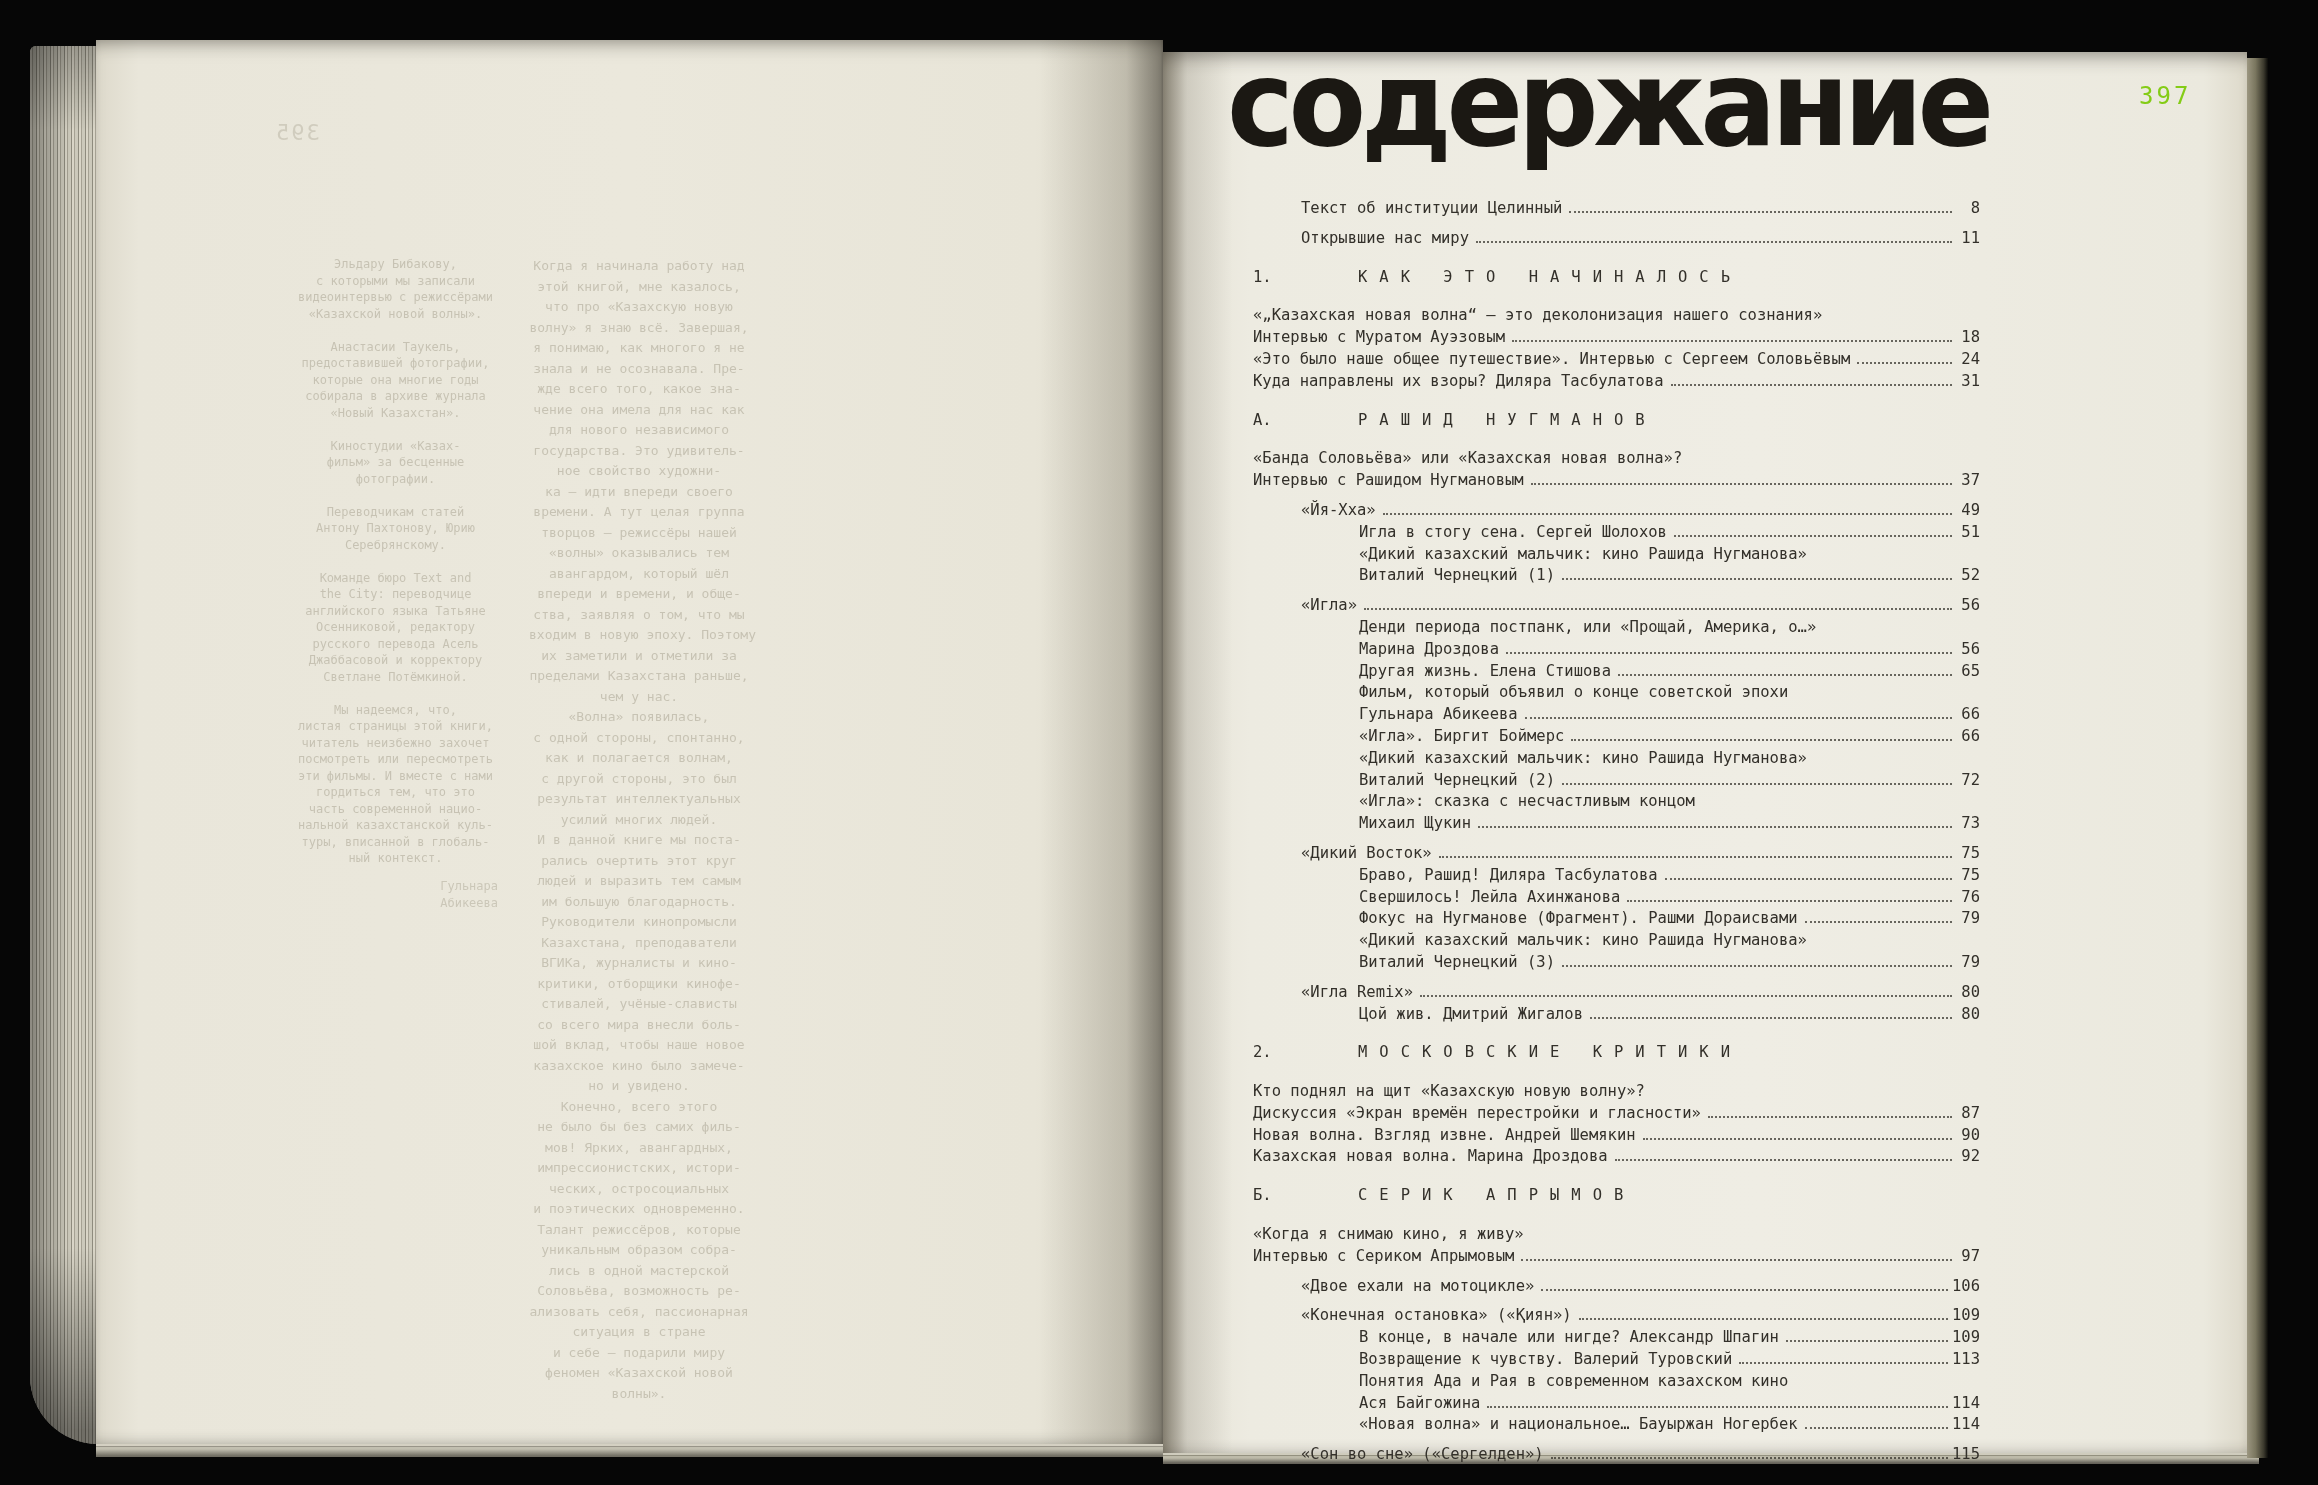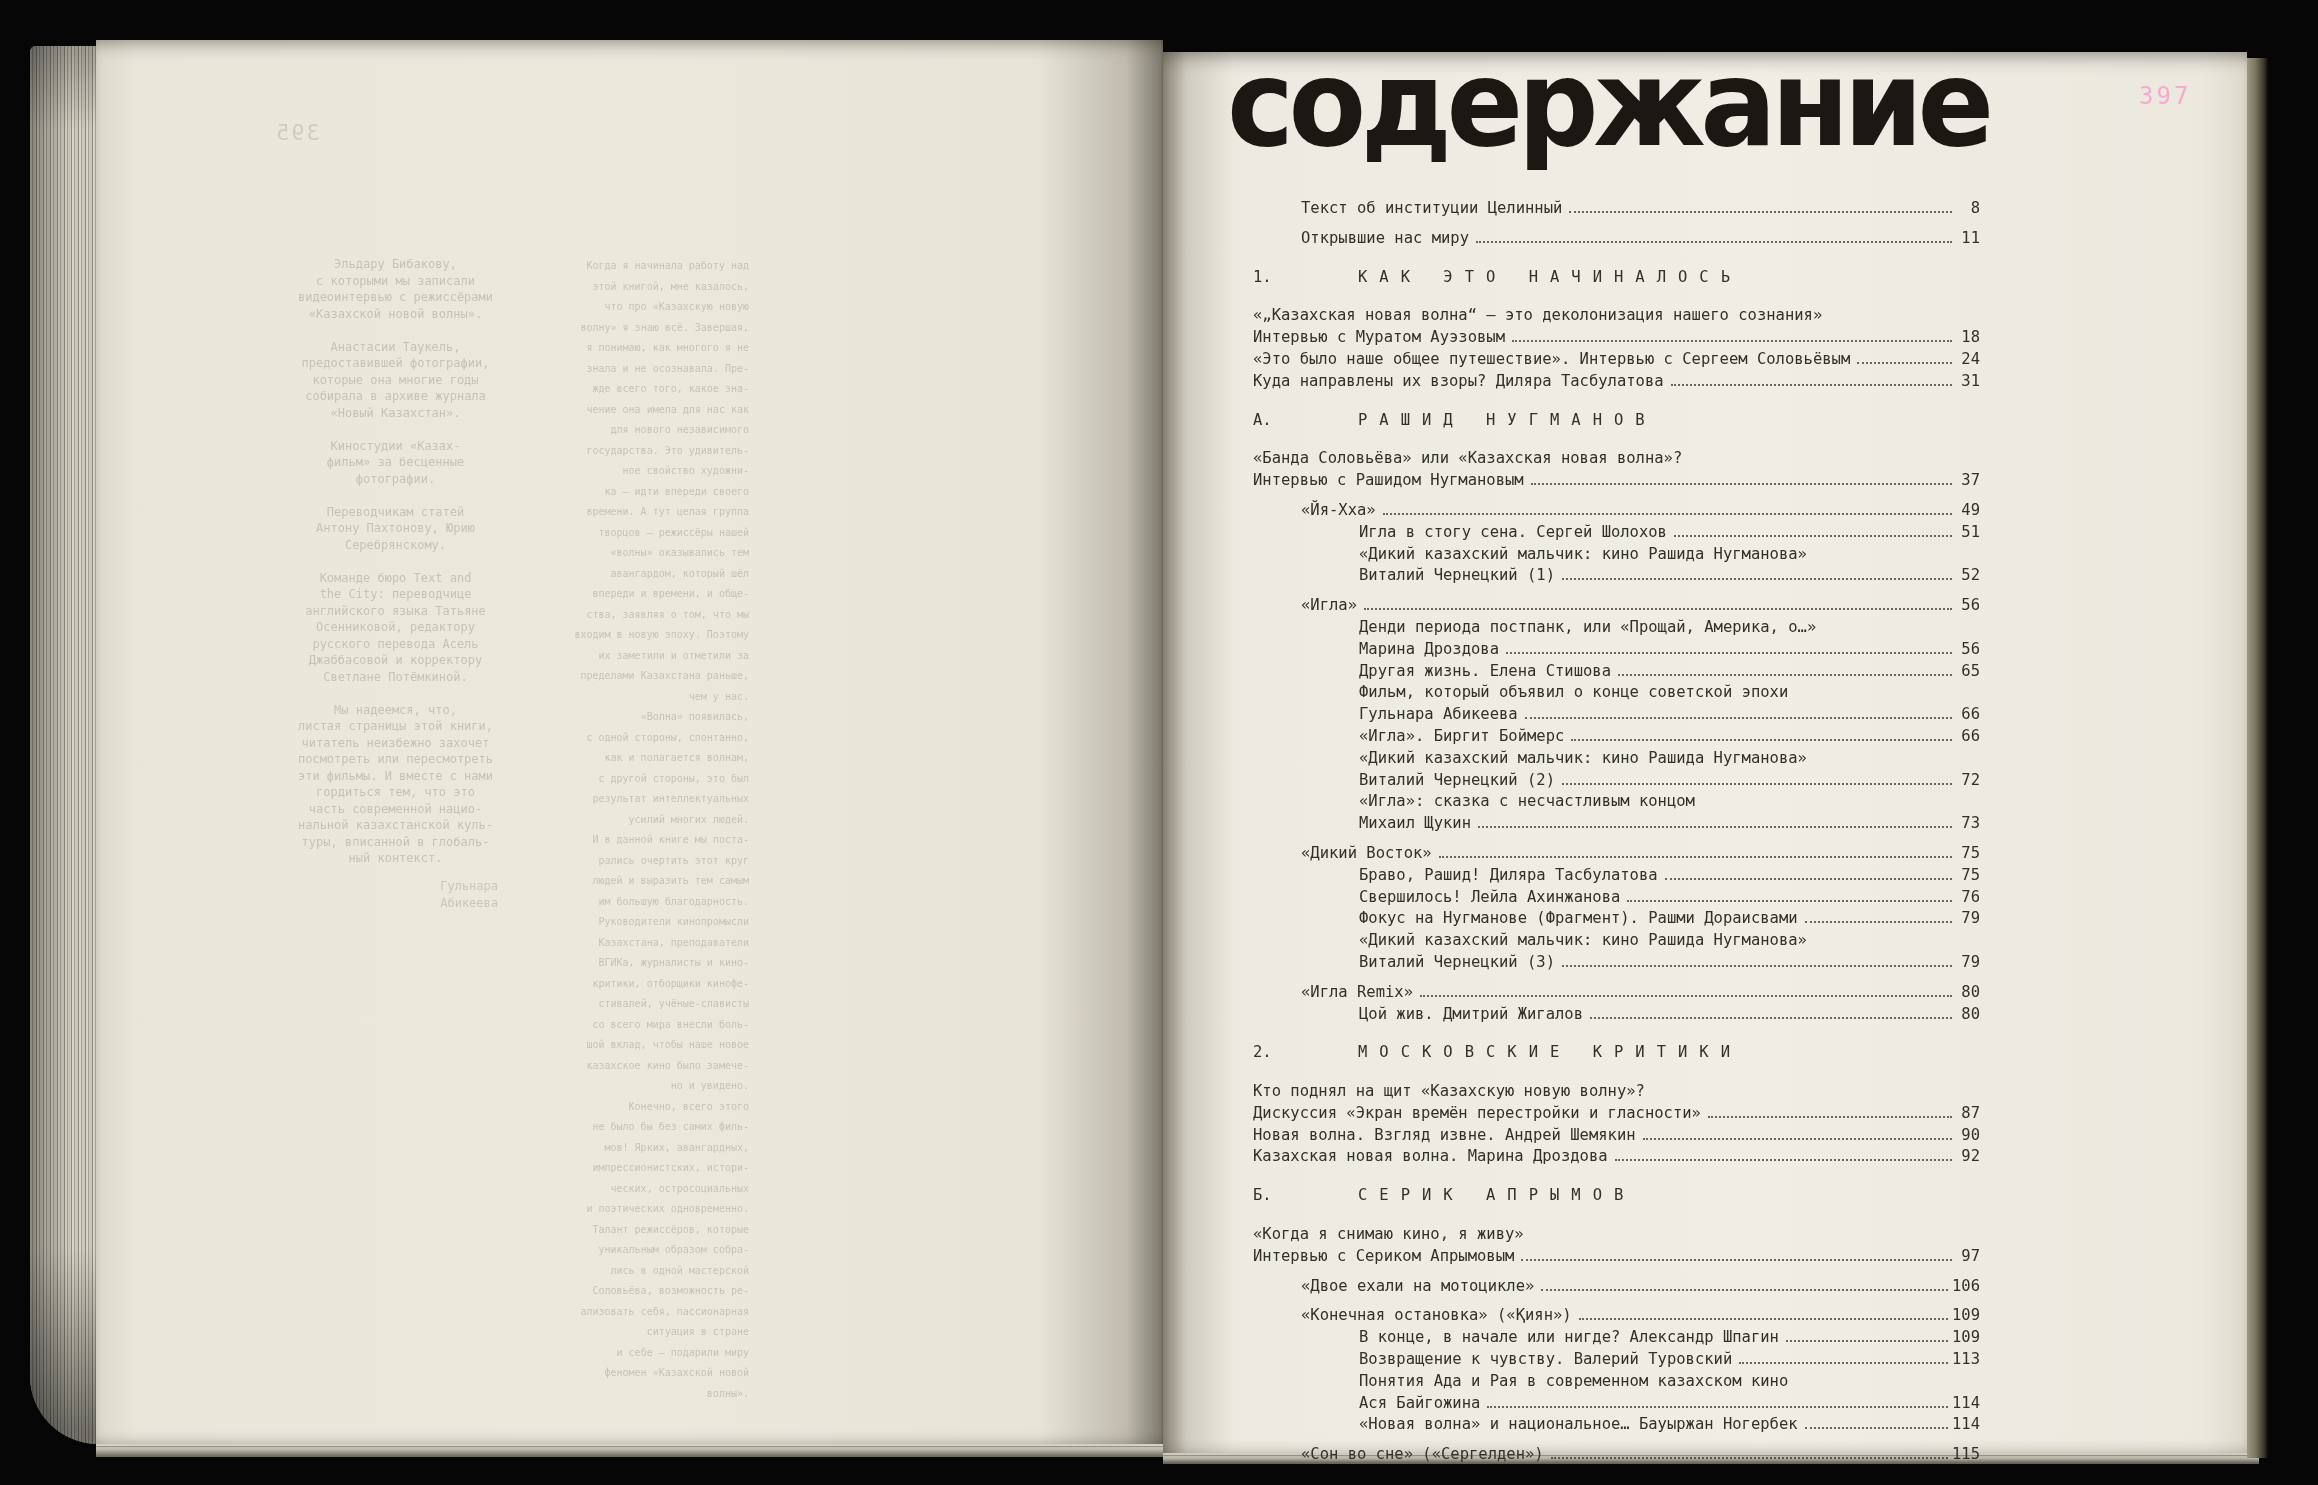--- a/index.html
+++ b/index.html
@@ -49,21 +49,21 @@
     left:1040px;top:40px;width:123px;height:1404px;pointer-events:none;
     background:linear-gradient(90deg,rgba(70,64,52,0) 0,rgba(70,64,52,.18) 70%,rgba(45,41,33,.5) 98%,rgba(45,41,33,.6) 100%);
   }
   .gutter-shade-right{
     left:1163px;top:52px;width:70px;height:1401px;pointer-events:none;
     background:linear-gradient(90deg,rgba(60,54,44,.45) 0,rgba(60,54,44,.14) 35%,rgba(60,54,44,0) 100%);
   }
 
   
   .pageno{
-    left:2139px;top:82px;font-size:24px;letter-spacing:3px;color:#f9a8d4;
+    left:2139px;top:82px;font-size:24px;letter-spacing:3px;color:#84cc16;
   }
   .toc-title{
     left:1227px;top:54px;
     font-family:"DejaVu Sans", sans-serif;font-weight:bold;
     font-size:113px;line-height:96px;letter-spacing:-0.048em;
     color:#1b1813;transform:scaleY(1.05);transform-origin:left top;
     white-space:nowrap;
   }
   .toc{
     left:1253px;top:190px;width:727px;
@@ -84,21 +84,21 @@
   .ghost-col1{
     left:197px;top:216px;width:205px;opacity:.62;
     font-size:12px;line-height:16.5px;text-align:center;
   }
   .ghost-sig{
     left:197px;top:838px;width:205px;opacity:.55;
     font-size:12px;line-height:17px;text-align:right;
   }
   .ghost-col2{
     left:433px;top:216px;width:220px;opacity:.62;
-    font-size:10px;line-height:20.5px;text-align:right;
+    font-size:13px;line-height:20.5px;text-align:center;
   }
   .ghost-pageno{
     left:178px;top:80px;font-size:22px;opacity:.45;
     transform:scaleX(-1);letter-spacing:2px;
   }
 </style>
 </head>
 <body>
 
 <div class="abs fore-edge"></div>

